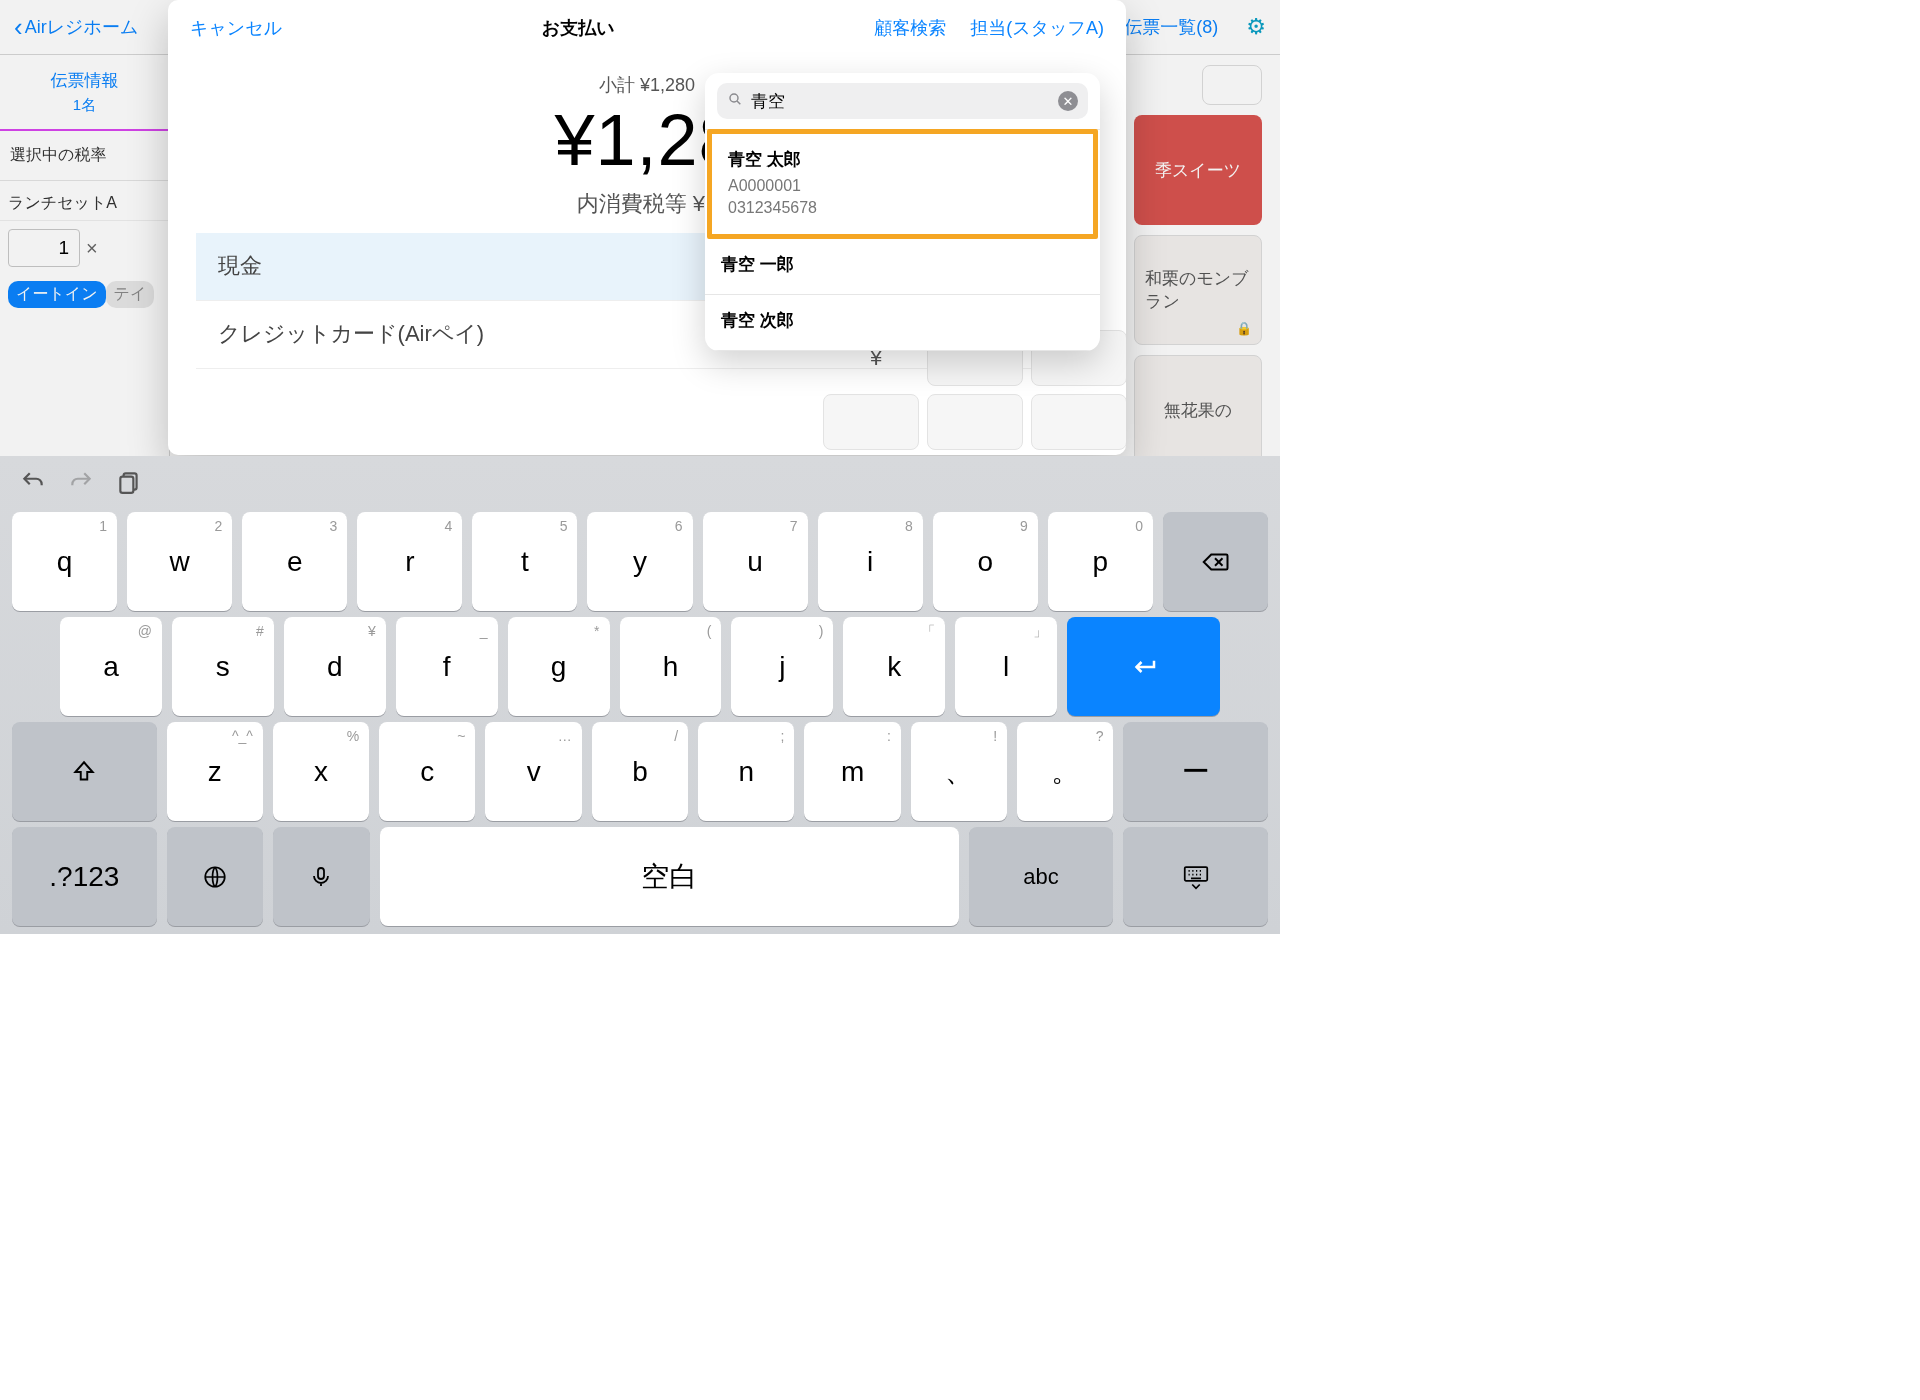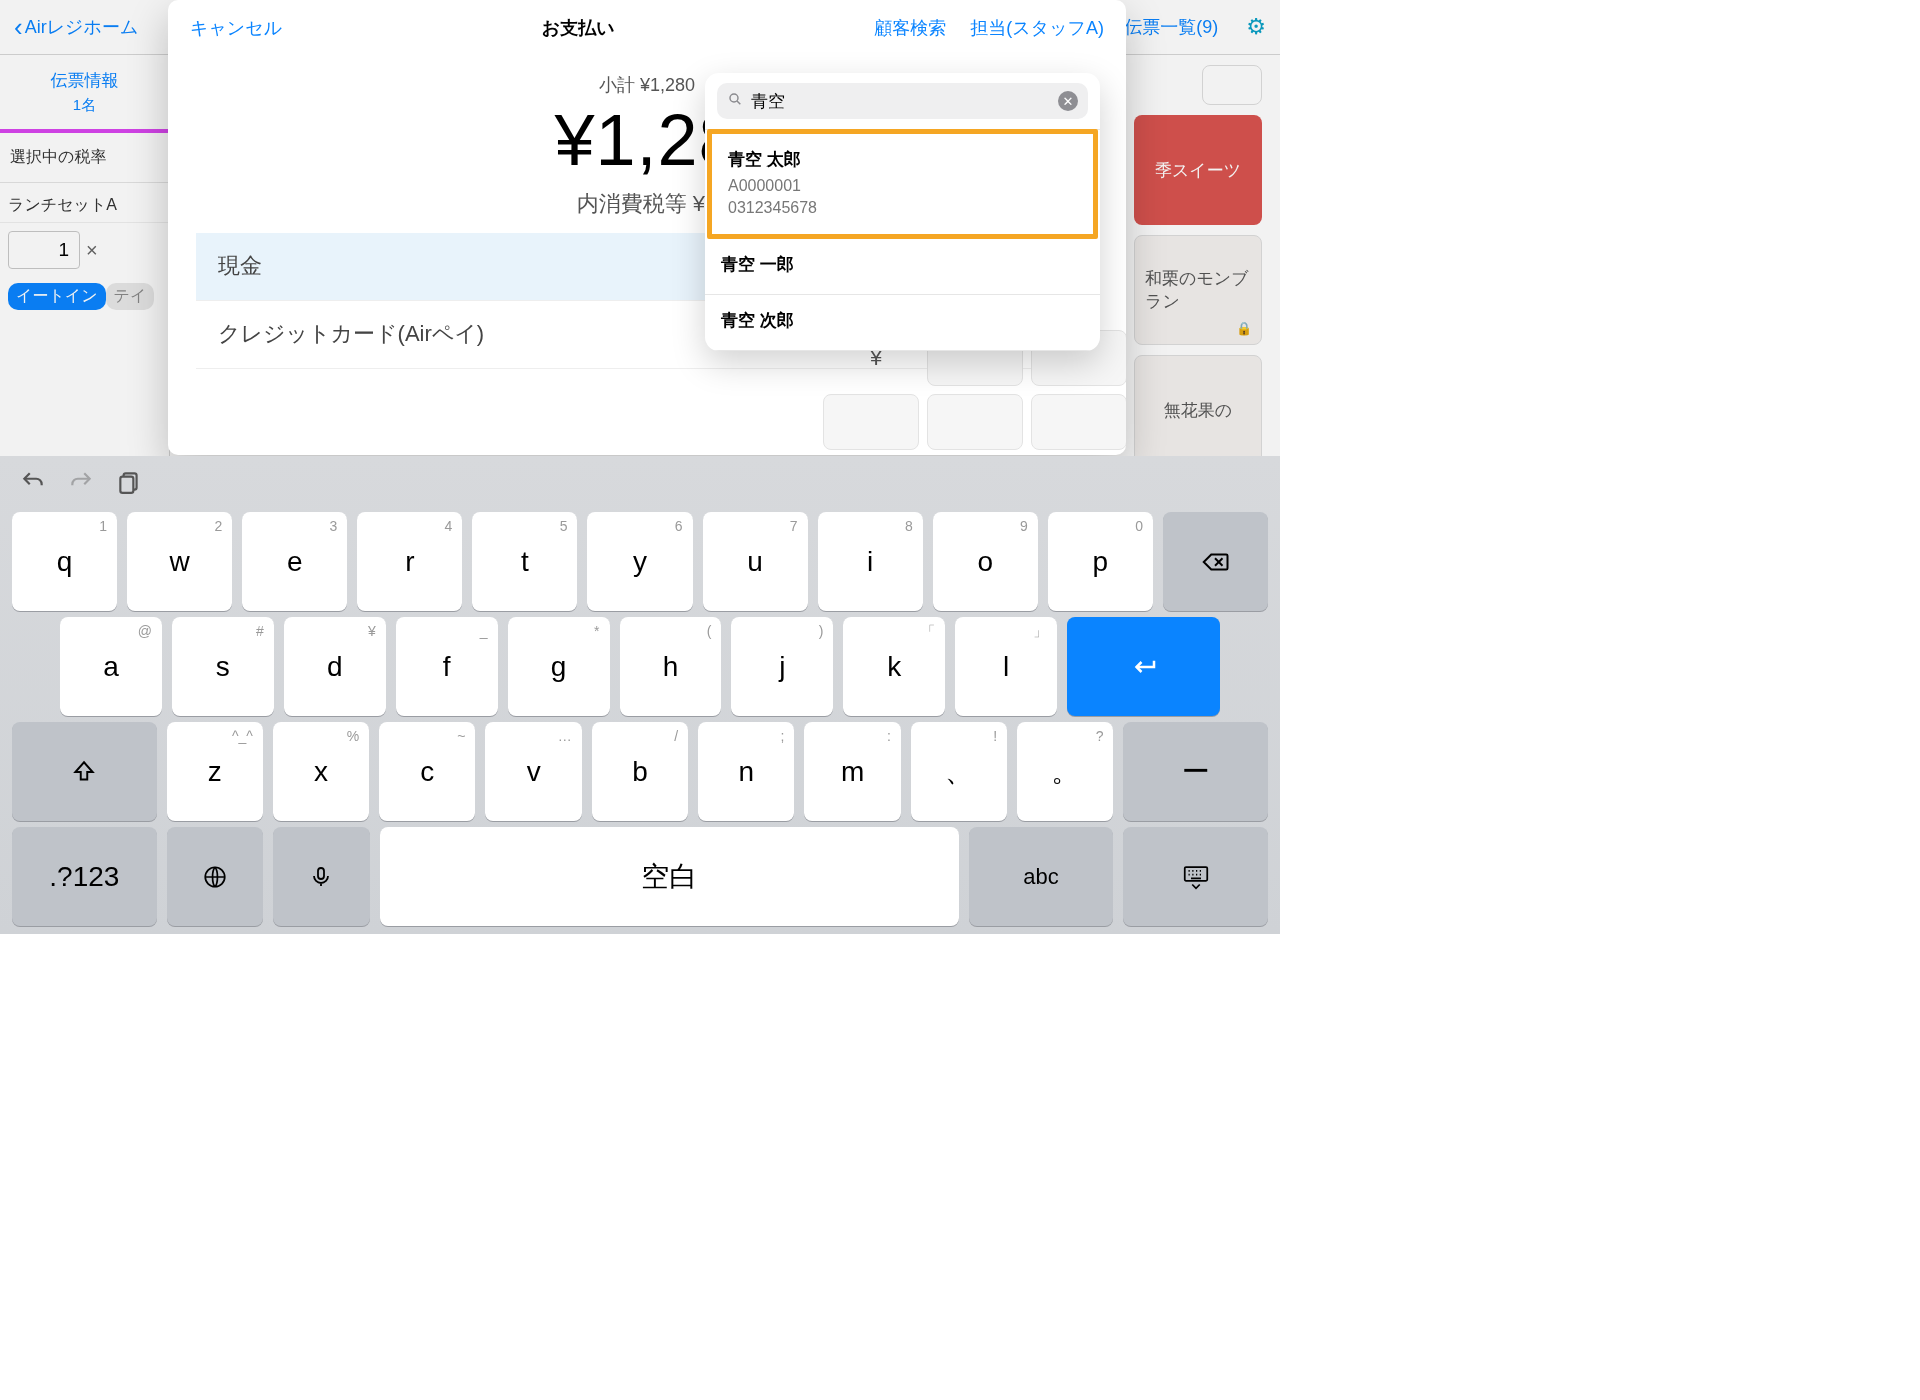--- a/index.html
+++ b/index.html
@@ -6,21 +6,21 @@
 html,body{width:1280px;height:934px;overflow:hidden;background:#fff}
 .app{position:relative;width:1280px;height:934px}
 .bg{position:absolute;inset:0;filter:brightness(.95);background:#fff}
 .bg-toolbar{display:flex;align-items:center;height:55px;border-bottom:1px solid #d7d7d7;padding:0 14px;justify-content:space-between;color:#0a84ff;font-size:18px}
 .bg-toolbar .back{display:flex;align-items:center;gap:2px}
 .bg-toolbar .chev{font-size:26px;line-height:1}
 .bg-toolbar .right{display:flex;align-items:center;gap:28px}
 .bg-toolbar .gear{color:#0aa0c6;font-size:22px}
 .bg-body{display:flex;height:calc(100% - 55px)}
 .bg-left{width:170px;border-right:1px solid #d7d7d7}
-.bg-left .info{padding:14px 8px;text-align:center;border-bottom:4px solid #d946ef}
+.bg-left .info{padding:14px 8px;text-align:center;border-bottom:2px solid #d946ef}
 .bg-left .info .t{color:#0a84ff;font-size:17px}
 .bg-left .info .s{color:#0a84ff;font-size:15px;margin-top:4px}
 .bg-left .taxrow{padding:14px 10px;border-bottom:1px solid #e3e3e3;font-size:16px;color:#333}
 .bg-left .item{padding:12px 8px 6px 8px;font-size:16px;color:#333;border-bottom:1px solid #eee}
 .bg-left .qtyrow{display:flex;align-items:center;gap:6px;padding:8px 8px}
 .bg-left .qtybox{width:72px;height:38px;border:1px solid #c8c8c8;border-radius:4px;display:flex;align-items:center;justify-content:flex-end;padding-right:10px;font-size:19px}
 .bg-left .mult{font-size:20px;color:#666}
 .bg-left .tags{display:flex;gap:0;padding:6px 8px}
 .bg-left .tag{font-size:16px;padding:3px 8px;border-radius:10px}
 .bg-left .tag.on{background:#0a84ff;color:#fff}
@@ -79,21 +79,21 @@
 
 <div class="app">
 
   <div class="bg">
     <div class="bg-toolbar">
       <div class="back">
         <span class="chev">‹</span>
         <span>Airレジホーム</span>
       </div>
       <div class="right">
-        <span>伝票一覧(9)</span>
+        <span>伝票一覧(8)</span>
         <span class="gear">⚙</span>
       </div>
     </div>
     <div class="bg-body">
       <div class="bg-left">
         <div class="info">
           <div class="t">伝票情報</div>
           <div class="s">1名</div>
         </div>
         <div class="taxrow">選択中の税率</div>

